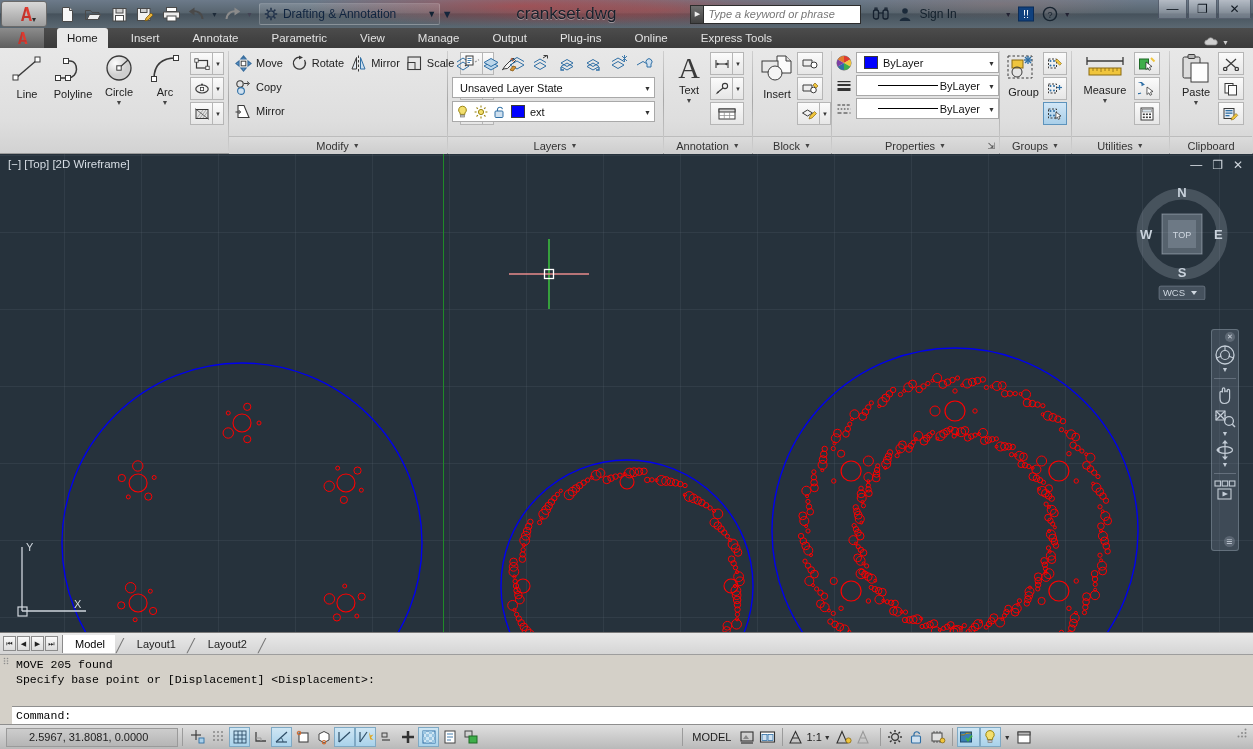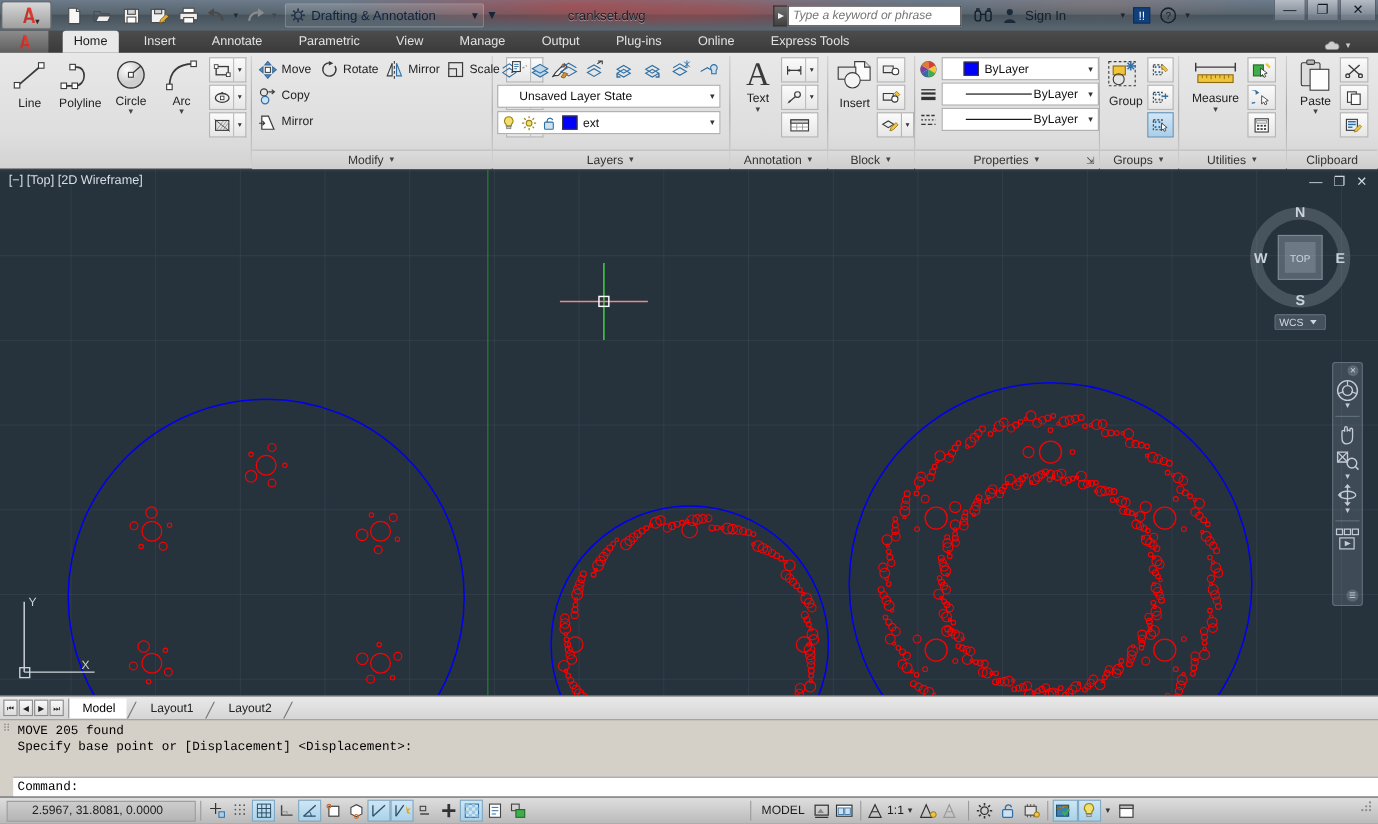--- a/index.html
+++ b/index.html
@@ -41,23 +41,23 @@
     padding:0 3px 0 4px; margin-left:6px;
     border:1px solid rgba(255,255,255,.18);
     background:linear-gradient(to bottom,rgba(255,255,255,.16),rgba(255,255,255,.03));
     border-radius:2px; color:#10243f; font-size:12px; white-space:nowrap;
   }
   .ws-caret { font-size:9px; color:#123; margin-left:26px; }
   .tb-dd { position:relative; z-index:2; width:14px; height:20px; display:flex; align-items:center; justify-content:center; color:#14263c; font-size:11px; }
   .doctitle {
     position:relative; z-index:2;
     flex:0 0 auto; margin-left:62px;
-    color:#17202b; font-size:12px; text-shadow:0 1px 0 rgba(255,255,255,.35);
-  }
-  .searchwrap { position:relative; z-index:2; margin-left:116px; display:flex; align-items:center; height:19px; }
+    color:#17202b; font-size:17px; text-shadow:0 1px 0 rgba(255,255,255,.35);
+  }
+  .searchwrap { position:relative; z-index:2; margin-left:74px; display:flex; align-items:center; height:19px; }
   .search-arrow {
     width:13px; height:19px; background:linear-gradient(to bottom,#6e6e6e,#414141);
     border:1px solid #2c2c2c; border-right:none;
     display:flex;align-items:center;justify-content:center; color:#eee; font-size:7px;
   }
   .search-input {
     width:158px; height:19px; border:1px solid #2c2c2c; background:#fff;
     font-style:italic; font-size:11px; color:#6a6a6a; padding:0 4px; outline:none;
     font-family:"Liberation Sans",sans-serif;
   }
@@ -121,21 +121,21 @@
     width:23px;height:23px;border:1px solid #b6b6b6;background:linear-gradient(to bottom,#fbfbfb,#e6e6e6);
     display:flex;align-items:center;justify-content:center;
   }
   .flyarrow{width:11px;height:23px;border:1px solid #b6b6b6;border-left:none;background:linear-gradient(to bottom,#fbfbfb,#e6e6e6);
     display:flex;align-items:center;justify-content:center;font-size:6px;color:#333;}
   .plainbtn{width:23px;height:23px;display:flex;align-items:center;justify-content:center;}
 
   
   .lcombo {
     display:flex; align-items:center; height:21px; border:1px solid #a9a9a9; background:#fff;
-    font-size:11px; color:#111; padding-left:19px; position:relative;
+    font-size:11px; color:#111; padding-left:7px; position:relative;
   }
   .lcombo .cb-arrow{ position:absolute; right:3px; top:0; height:21px; display:flex; align-items:center; font-size:7px; color:#333;}
   .prop-row { display:flex; align-items:center; gap:4px; margin-bottom:2px; }
   .swatch { width:14px;height:13px; background:#0000ff; border:1px solid #3a3a3a; }
 
   
   .canvas {
     position:absolute; left:0; top:154px; width:1253px; height:478px;
     background:#26323c; overflow:hidden;
   }

